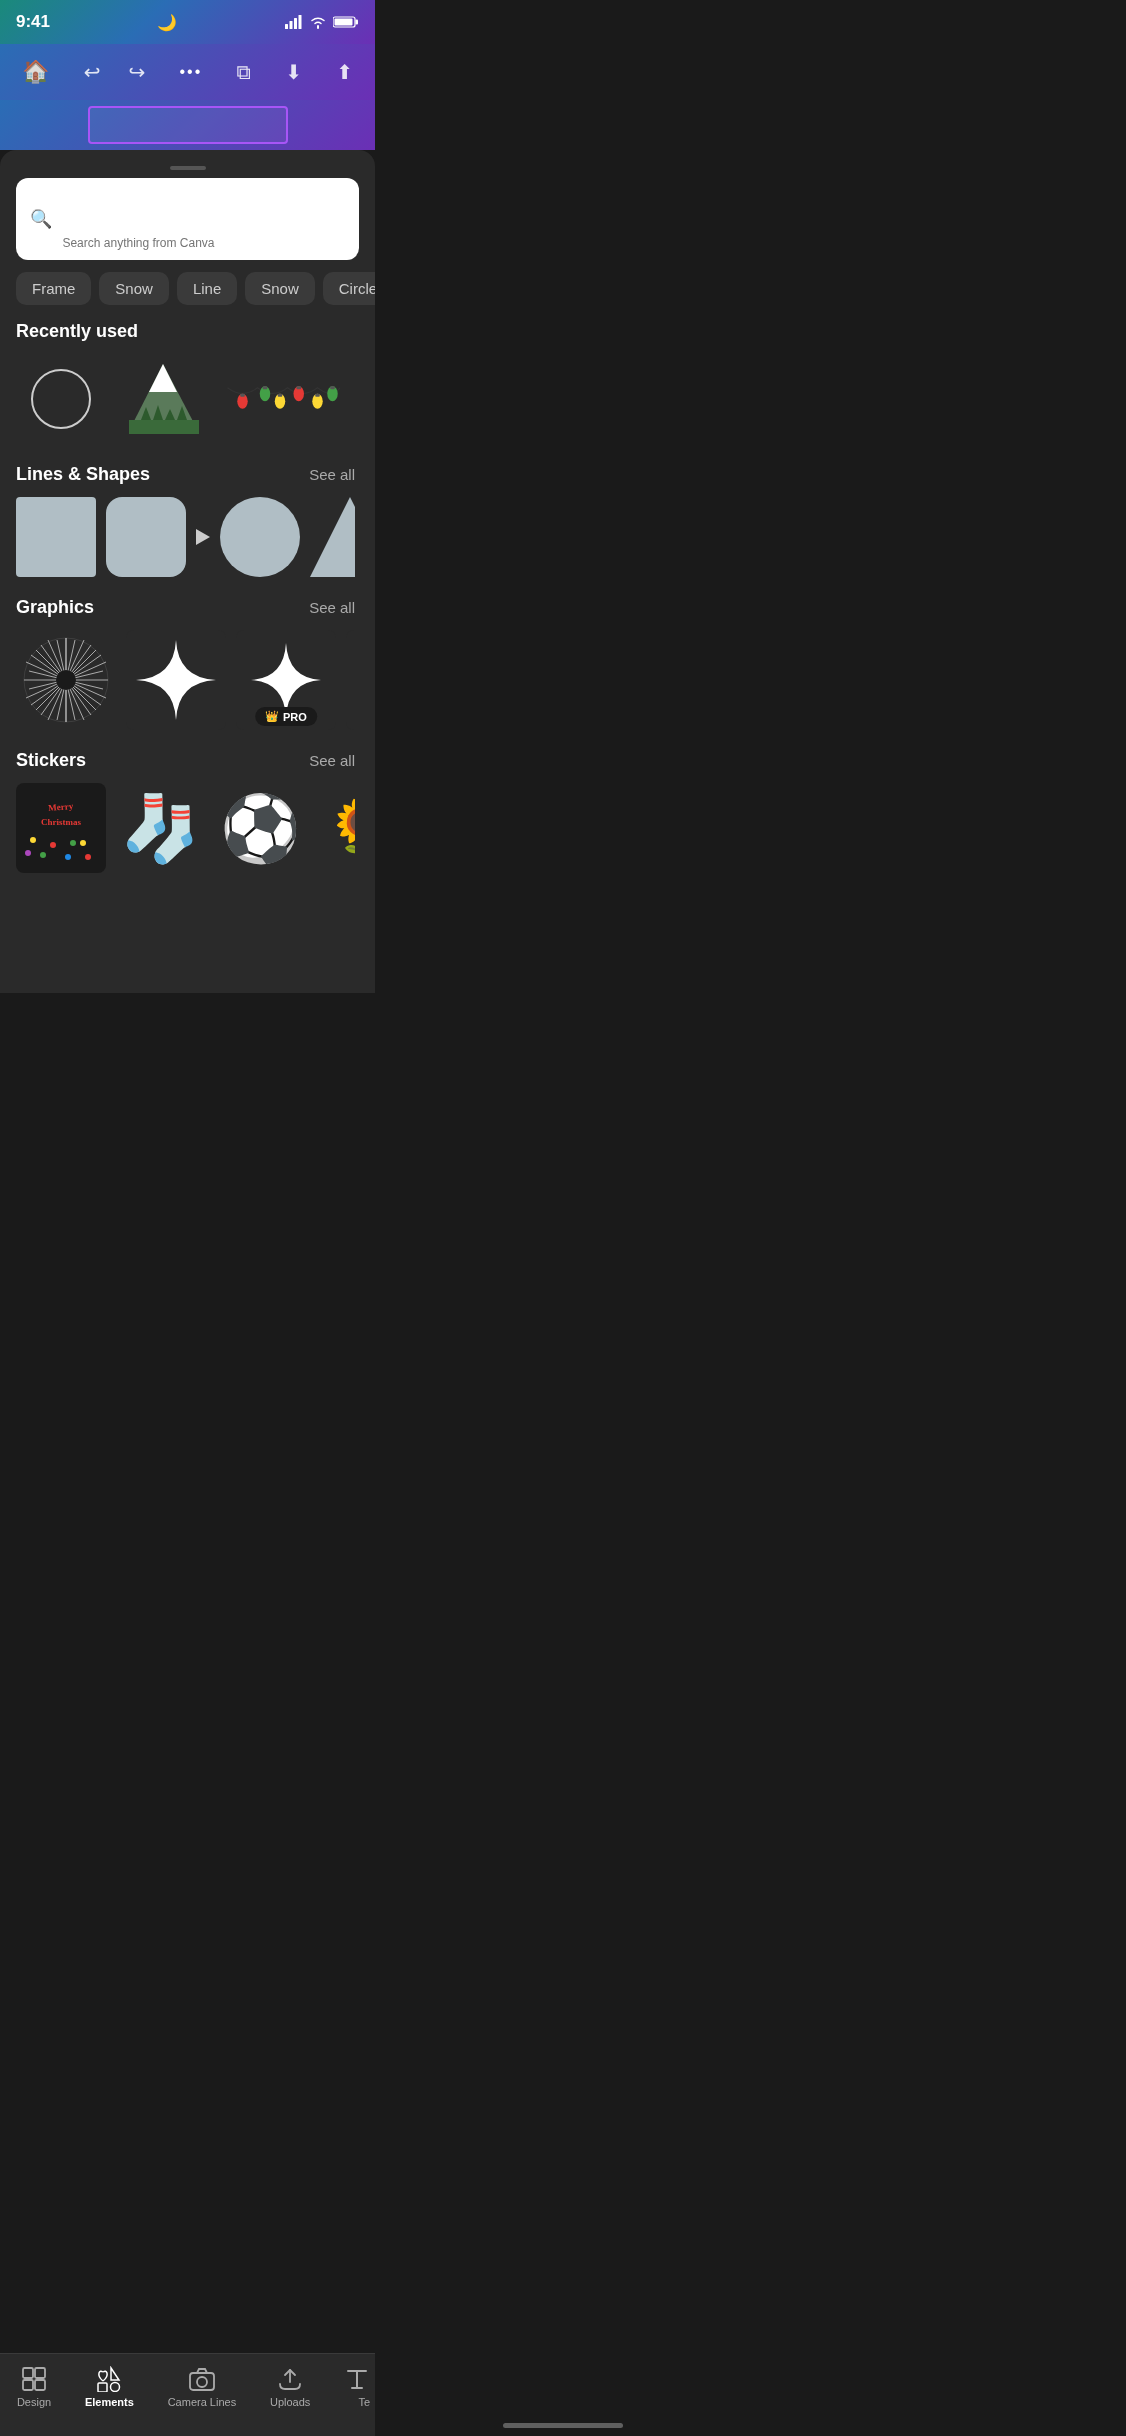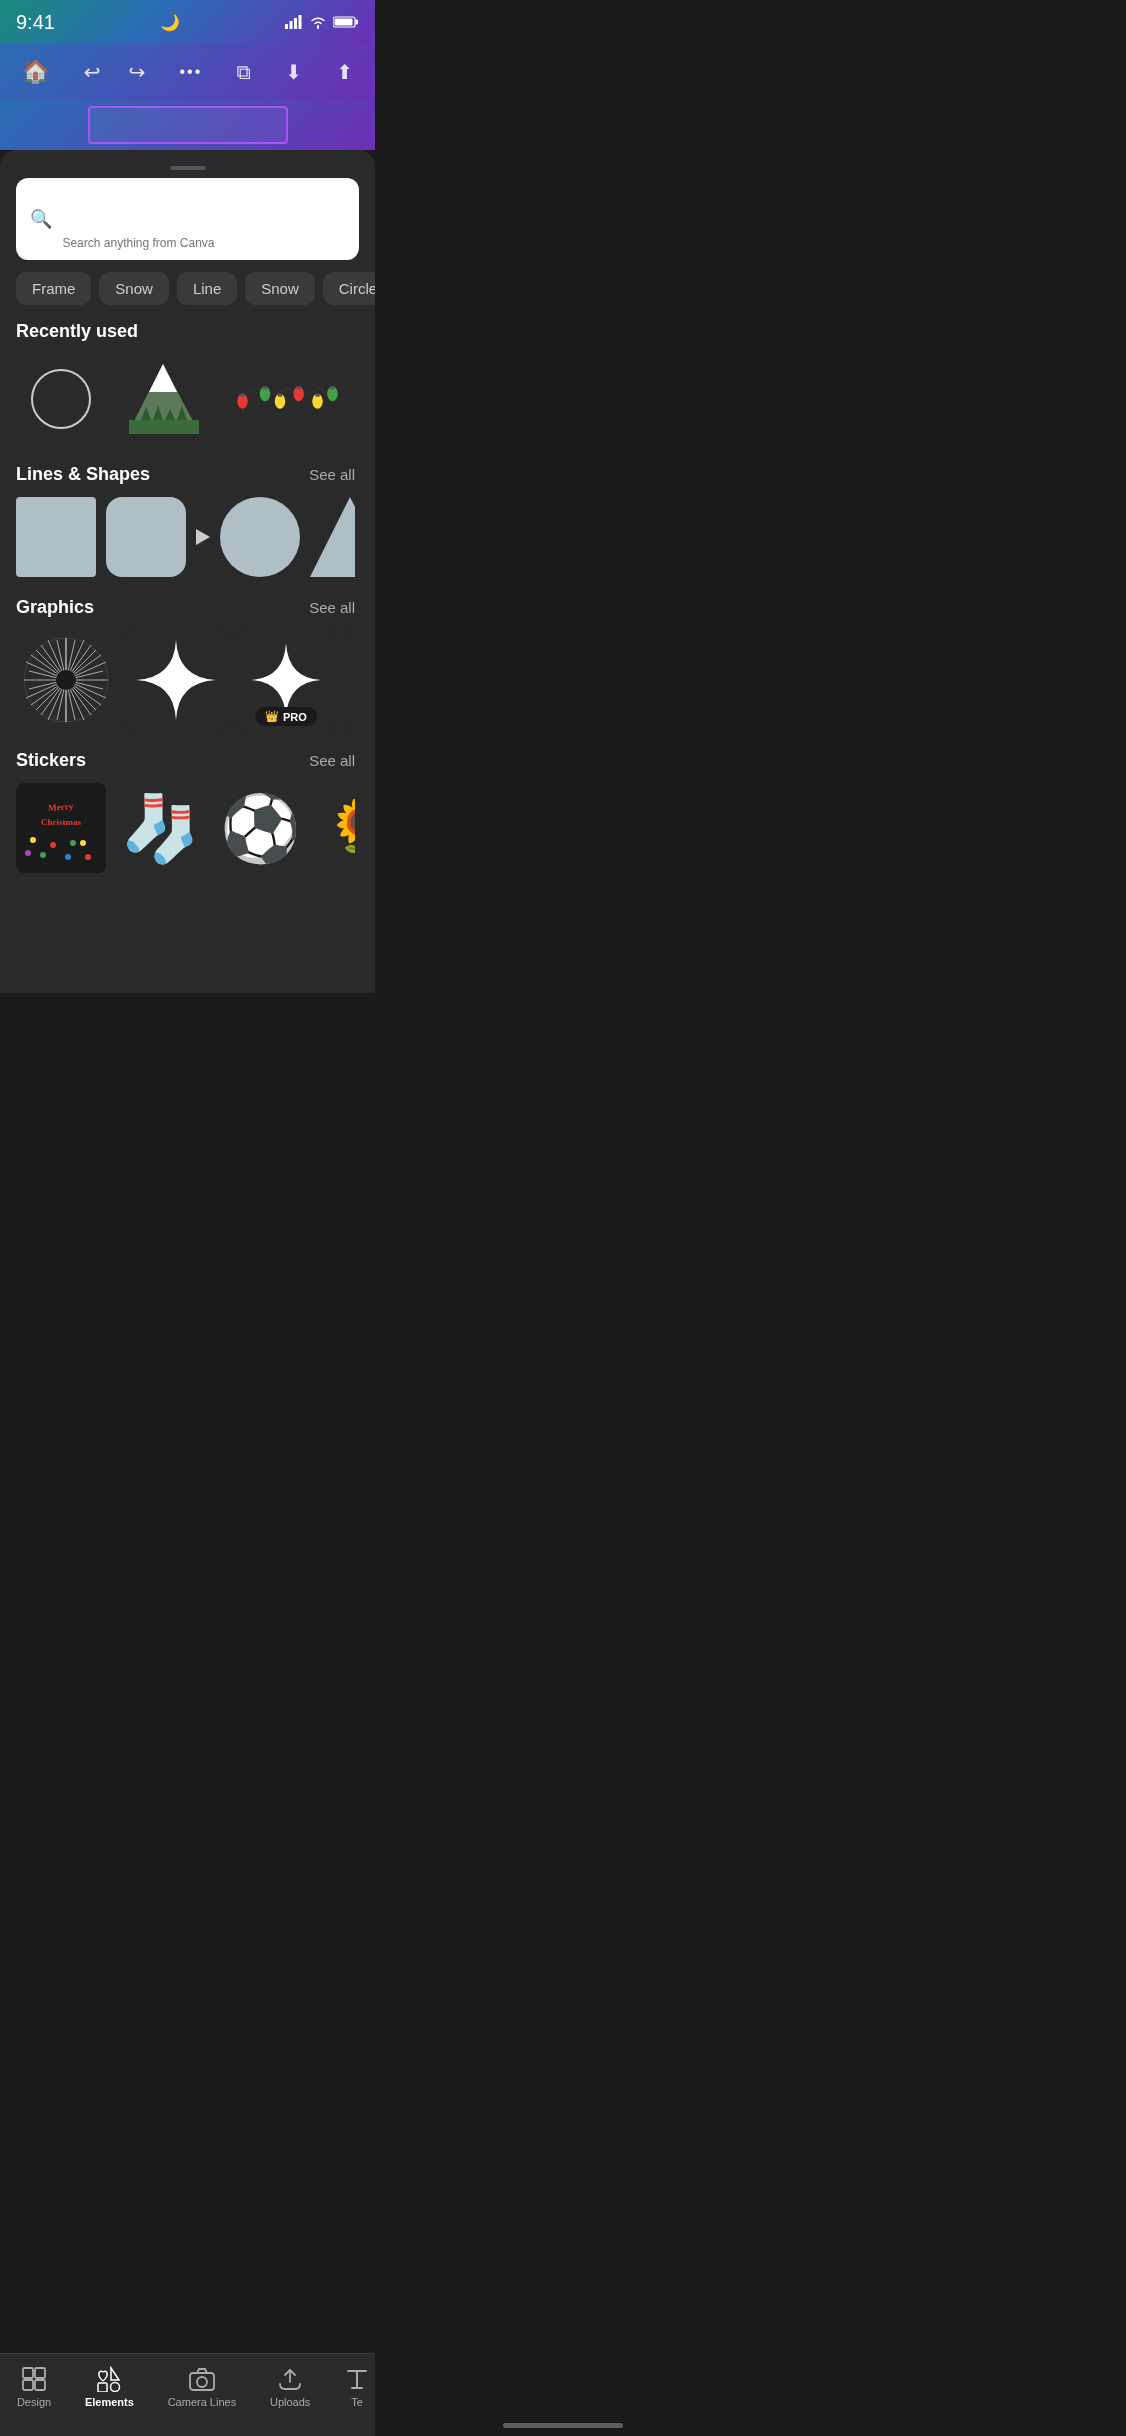--- a/index.html
+++ b/index.html
@@ -17,22 +17,22 @@
     .status-bar {
       background: linear-gradient(135deg, #1a8a7a 0%, #2a6db5 40%, #6b2fb5 100%);
       height: 44px;
       display: flex;
       align-items: center;
       justify-content: space-between;
       padding: 0 16px;
     }
     .status-time {
       color: white;
-      font-size: 20px;
-      font-weight: 400;
+      font-size: 17px;
+      font-weight: 700;
     }
     .status-icons {
       display: flex;
       align-items: center;
       gap: 6px;
     }
 
     
     .toolbar {
       background: linear-gradient(135deg, #2a6db5 0%, #6b2fb5 100%);
@@ -563,21 +563,21 @@
 
   <div class="nav-item">
     <svg width="26" height="26" viewBox="0 0 26 26">
       <path d="M13,16 L13,4" stroke="#aaa" stroke-width="1.8" stroke-linecap="round"></path>
       <path d="M8,9 L13,4 L18,9" fill="none" stroke="#aaa" stroke-width="1.8" stroke-linecap="round" stroke-linejoin="round"></path>
       <path d="M3,18 Q3,23 8,23 L18,23 Q23,23 23,18" fill="none" stroke="#aaa" stroke-width="1.8" stroke-linecap="round"></path>
     </svg>
     <span class="nav-label">Uploads</span>
   </div>
 
-  <div class="nav-item" style="padding-right:4px;">
+  <div class="nav-item" style="padding-right:4px;align-items:flex-end;">
     <svg width="26" height="26" viewBox="0 0 26 26">
       <path d="M4,5 L22,5 M13,5 L13,22" stroke="#aaa" stroke-width="2" stroke-linecap="round"></path>
       <path d="M8,22 L18,22" stroke="#aaa" stroke-width="2" stroke-linecap="round"></path>
     </svg>
     <span class="nav-label">Te</span>
   </div>
 </div>
 
 <div class="home-indicator"></div>
 

